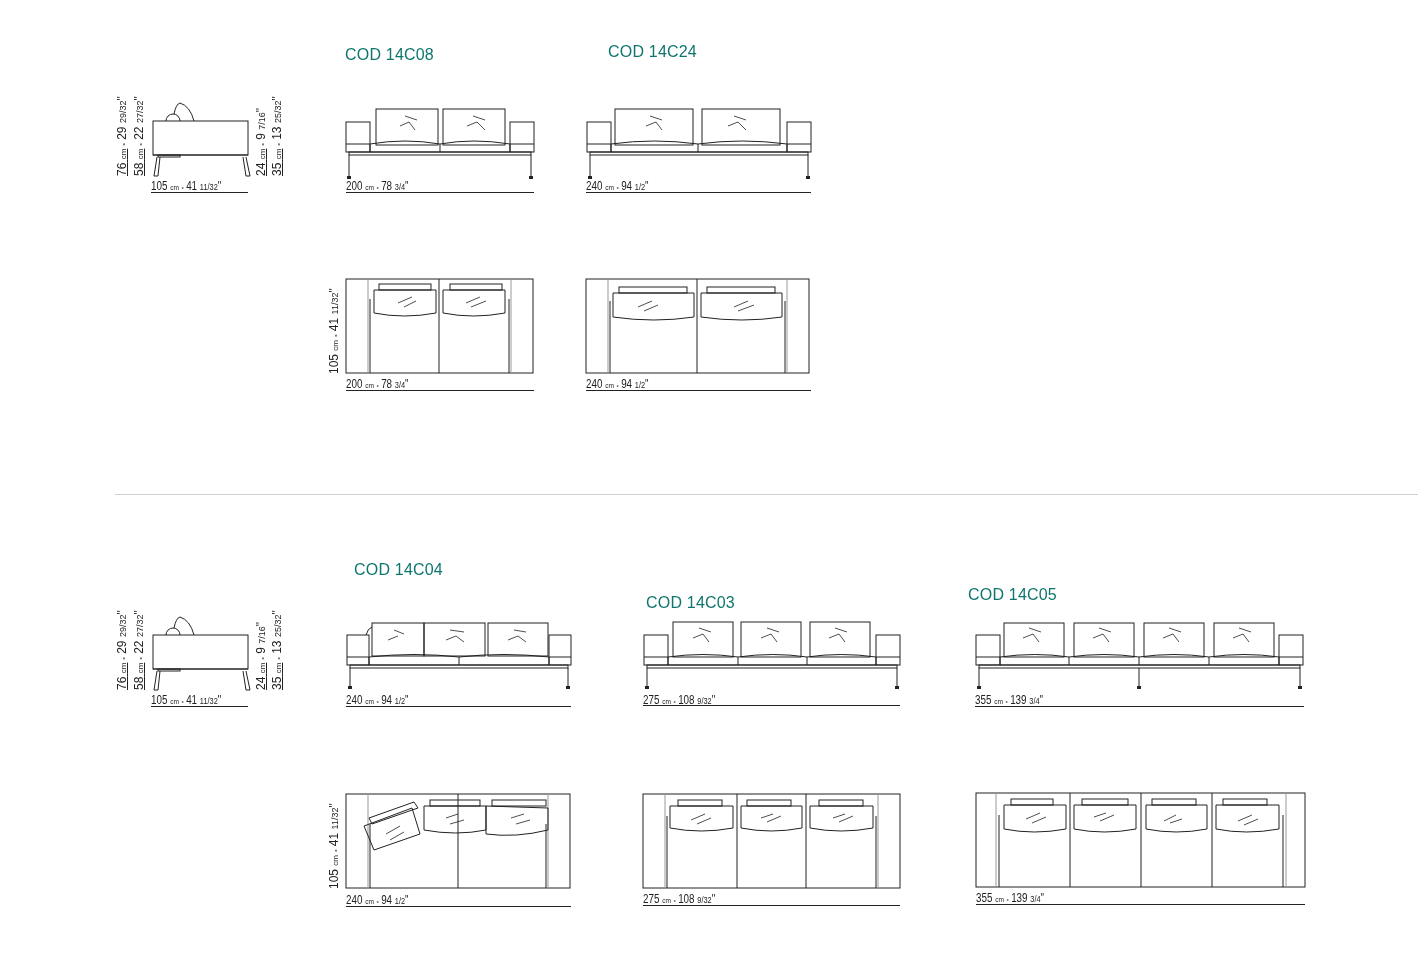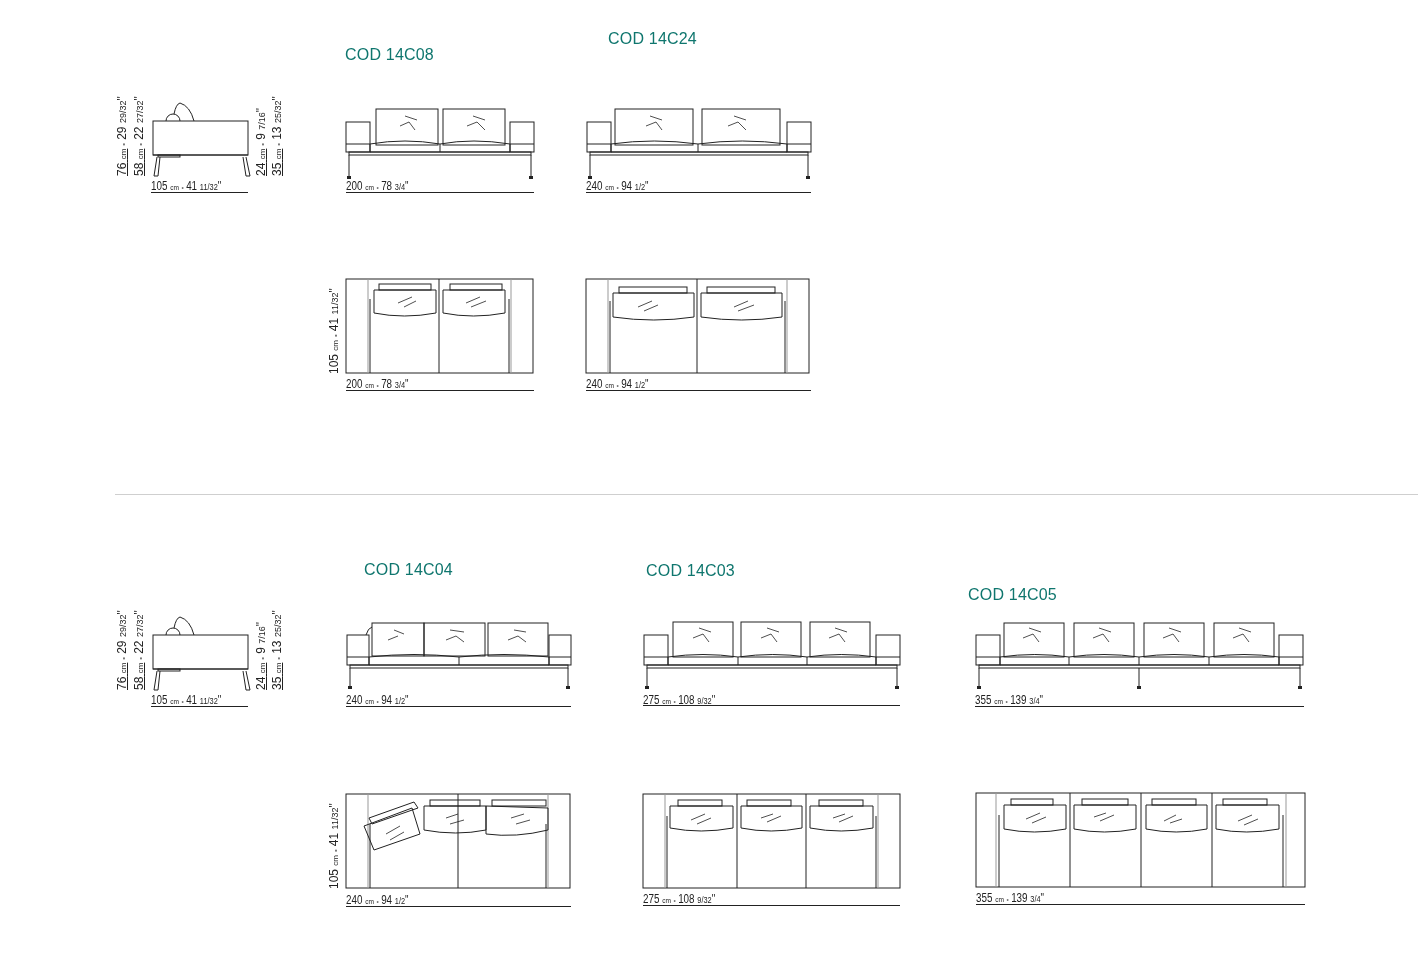--- a/index.html
+++ b/index.html
@@ -91,21 +91,21 @@
   <path class="lt" d="M120 24 L134 18 M125 28 L140 22"></path>
 </svg>
 <div class="vdim" style="left:328px;top:374px;transform:rotate(-90deg);">
   <span>105</span> <span class="u">cm</span><span class="sep">•</span><span>41</span> <span class="f">11/32</span>"
 </div>
 <div class="dim" style="left:346px;top:378px;">
   <span>200</span> <span class="u">cm</span><span class="sep">•</span><span>78</span> <span class="f">3/4</span>"
 </div>
 <div class="abs" style="left:346px;top:390px;width:188px;height:1px;background:#222;"></div>
 
-<div class="code" style="left:608px;top:30px;">COD 14C24</div>
+<div class="code" style="left:608px;top:43px;">COD 14C24</div>
 
 <svg style="left:586px;top:106px;" width="226" height="76" viewBox="0 0 226 76">
   <rect class="l" x="1" y="16" width="24" height="30"></rect>
   <rect class="l" x="201" y="16" width="24" height="30"></rect>
   <line class="l" x1="1" y1="38" x2="25" y2="38"></line>
   <line class="l" x1="201" y1="38" x2="225" y2="38"></line>
   <rect class="l" x="29" y="3" width="78" height="36"></rect>
   <rect class="l" x="116" y="3" width="78" height="36"></rect>
   <path class="lt" d="M64 10 L76 14 M60 20 L70 16 L76 24"></path>
   <path class="lt" d="M148 10 L160 14 M142 20 L152 16 L160 24"></path>
@@ -164,21 +164,21 @@
   </div>
   <div class="vdim" style="left:271px;top:690px;transform:rotate(-90deg);">
     <u><span>35</span> <span class="u">cm</span></u><span class="sep">•</span><span>13</span> <span class="f">25/32</span>"
   </div>
   <div class="dim" style="left:151px;top:694px;">
     <span>105</span> <span class="u">cm</span><span class="sep">•</span><span>41</span> <span class="f">11/32</span>"
   </div>
   <div class="abs" style="left:151px;top:706px;width:97px;height:1px;background:#222;"></div>
 </div>
 
-<div class="code" style="left:364px;top:561px;">COD 14C04</div>
+<div class="code" style="left:354px;top:561px;">COD 14C04</div>
 
 <svg style="left:346px;top:620px;" width="226" height="72" viewBox="0 0 226 72">
   <rect class="l" x="1" y="15" width="22" height="30"></rect>
   <rect class="l" x="203" y="15" width="22" height="30"></rect>
   <line class="l" x1="1" y1="37" x2="23" y2="37"></line>
   <line class="l" x1="203" y1="37" x2="225" y2="37"></line>
   <path class="l" d="M20 15 Q22 8 26 7"></path>
   <rect class="l" x="26" y="3" width="52" height="33"></rect>
   <rect class="l" x="78" y="3" width="61" height="33"></rect>
   <rect class="l" x="142" y="3" width="60" height="33"></rect>
@@ -216,21 +216,21 @@
   <path class="lt" d="M165 24 L178 20 M170 30 L184 26"></path>
 </svg>
 <div class="vdim" style="left:328px;top:889px;transform:rotate(-90deg);">
   <span>105</span> <span class="u">cm</span><span class="sep">•</span><span>41</span> <span class="f">11/32</span>"
 </div>
 <div class="dim" style="left:346px;top:894px;">
   <span>240</span> <span class="u">cm</span><span class="sep">•</span><span>94</span> <span class="f">1/2</span>"
 </div>
 <div class="abs" style="left:346px;top:906px;width:225px;height:1px;background:#222;"></div>
 
-<div class="code" style="left:646px;top:562px;">COD 14C03</div>
+<div class="code" style="left:646px;top:594px;">COD 14C03</div>
 
 <svg style="left:643px;top:620px;" width="260" height="72" viewBox="0 0 260 72">
   <rect class="l" x="1" y="15" width="24" height="30"></rect>
   <rect class="l" x="233" y="15" width="24" height="30"></rect>
   <line class="l" x1="1" y1="37" x2="25" y2="37"></line>
   <line class="l" x1="233" y1="37" x2="257" y2="37"></line>
   <rect class="l" x="30" y="2" width="60" height="35"></rect>
   <rect class="l" x="98" y="2" width="60" height="35"></rect>
   <rect class="l" x="167" y="2" width="60" height="35"></rect>
   <path class="lt" d="M56 8 L68 12 M50 18 L60 14 L66 22"></path>

